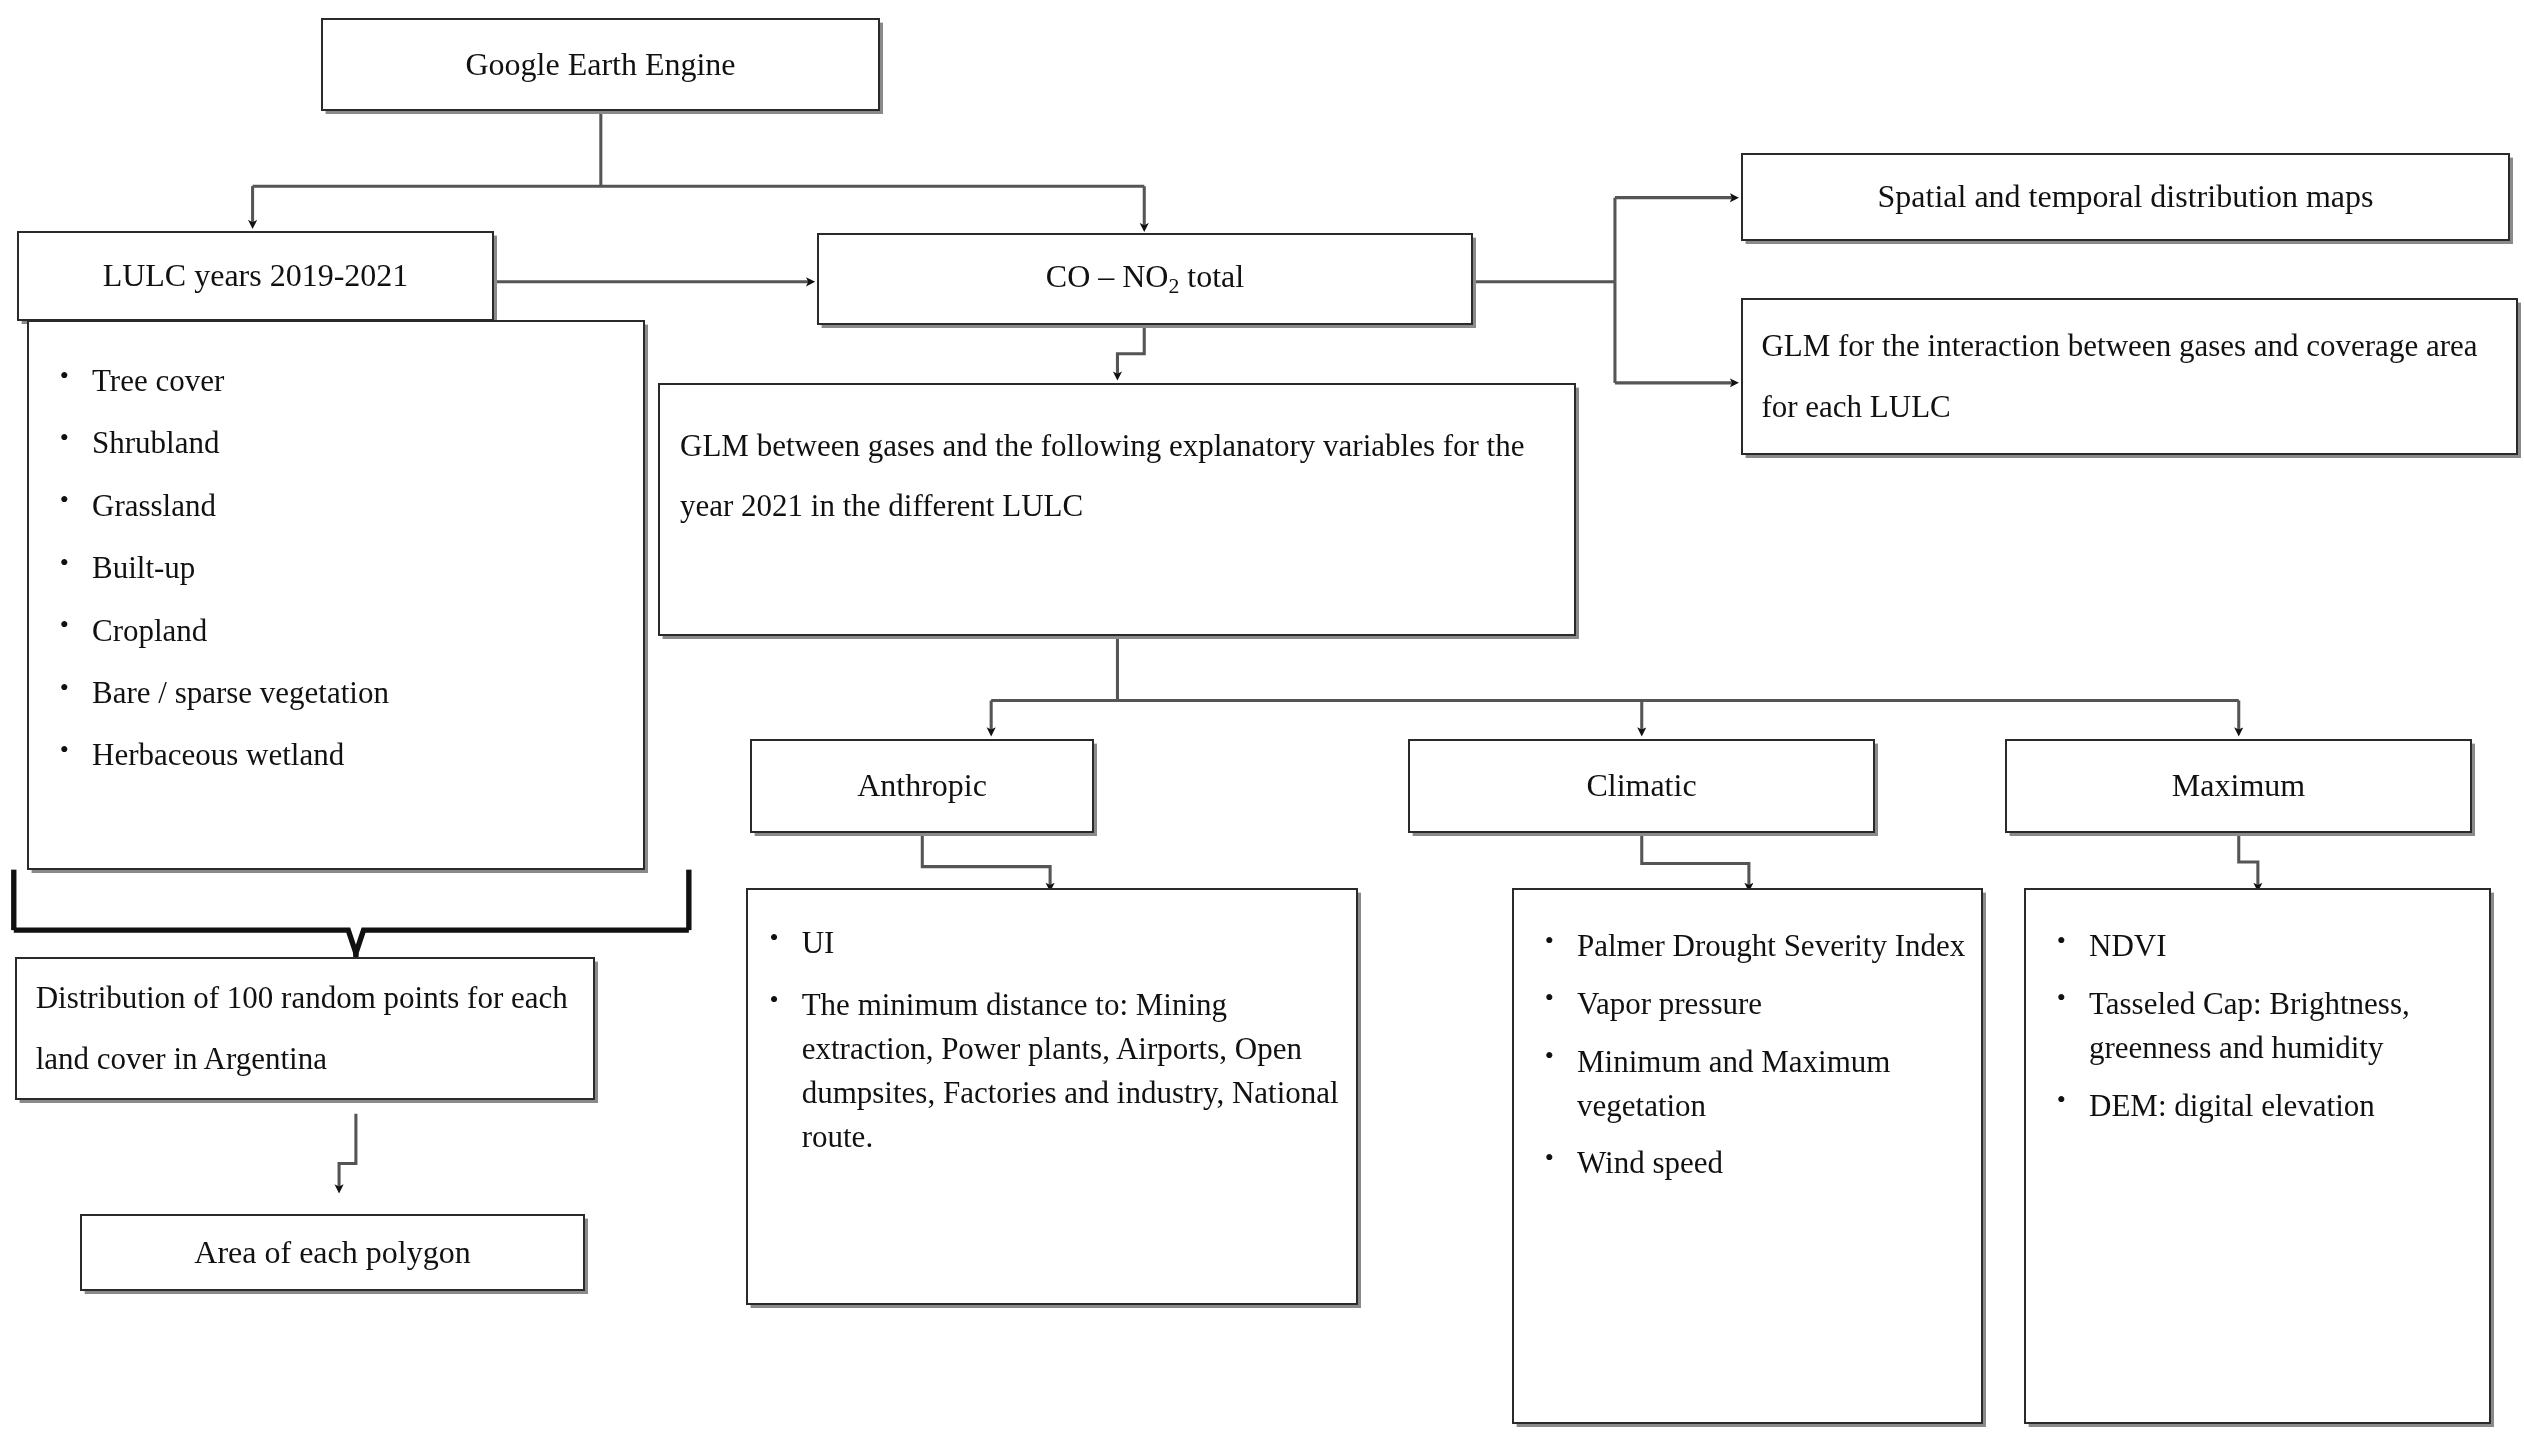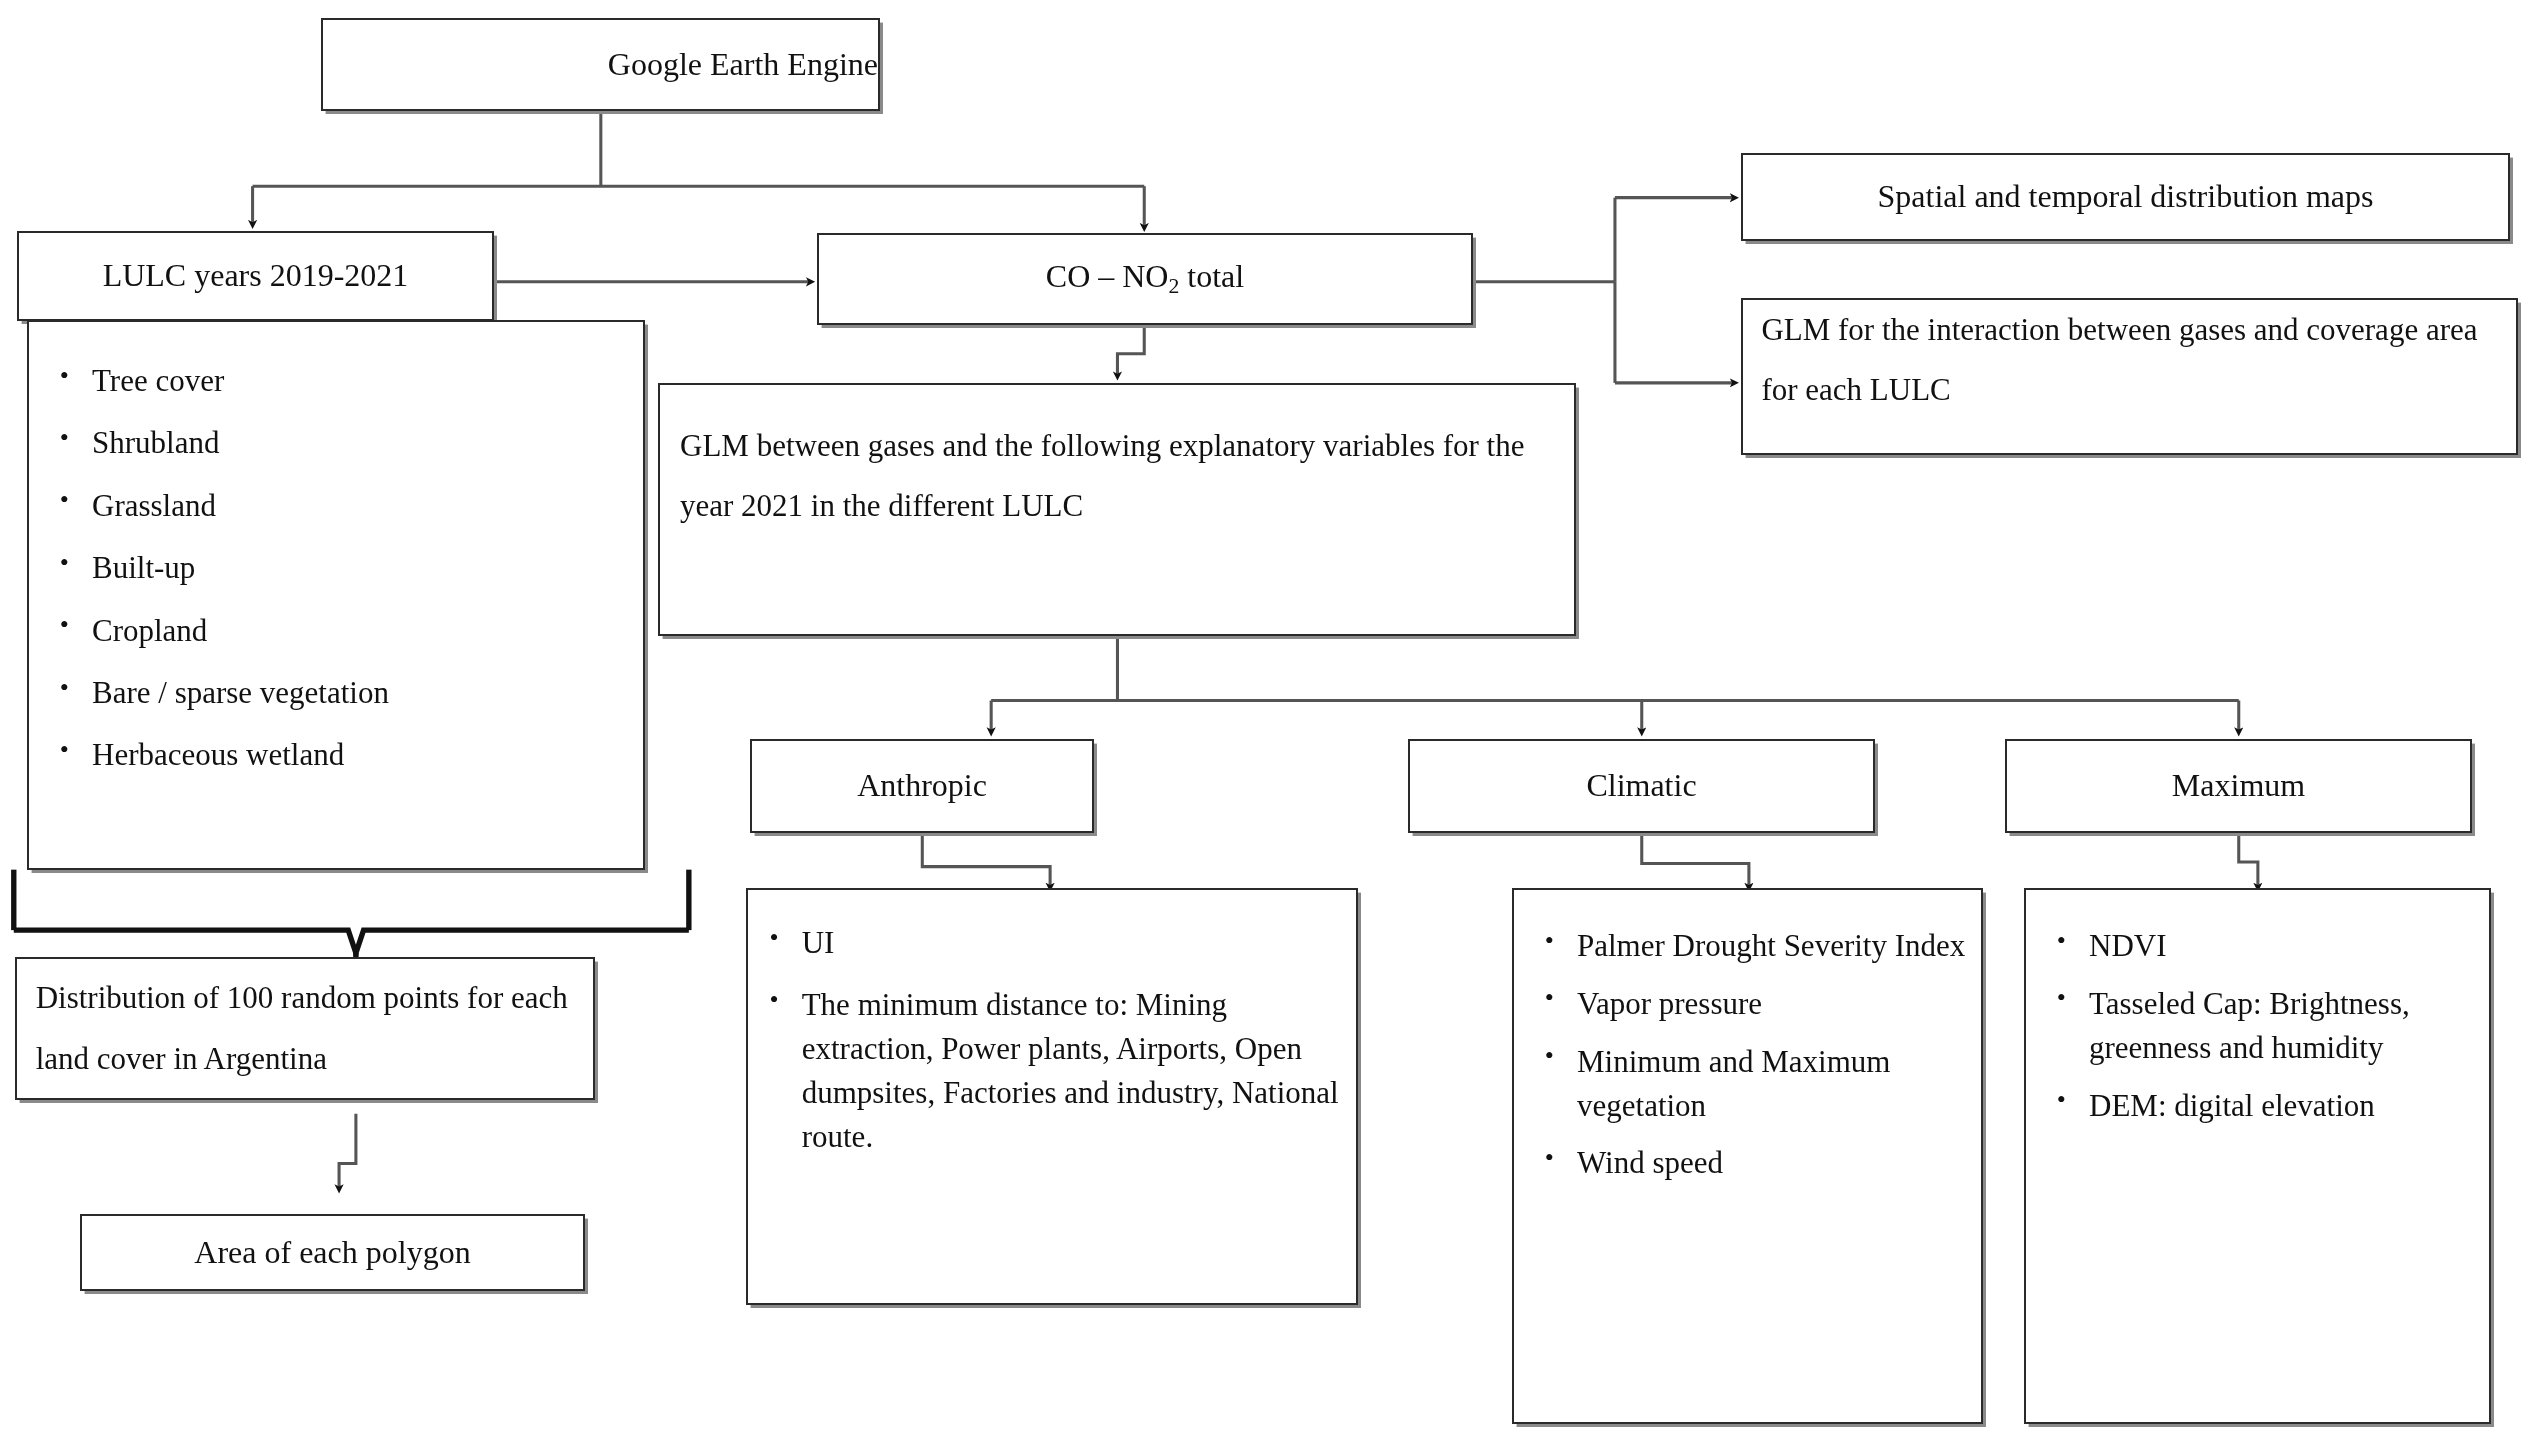--- a/index.html
+++ b/index.html
@@ -97,21 +97,21 @@
       <path d="M900,1136 L900,1215" stroke="#111111" stroke-width="7"></path>
       <path d="M18,1215 L455,1215 L465,1245 L475,1215 L900,1215" stroke="#111111" stroke-width="7"></path>
       <path d="M465,1245 L465,1250" stroke="#111111" stroke-width="7"></path>
       <path d="M465,1245 L465,1252" stroke="#111111" stroke-width="6"></path>
 
       <path d="M465,1455 L465,1520 L443,1520 L443,1552" marker-end="url(#ah)"></path>
 
     </g>
   </svg>
 
-  <div class="box center" style="left:321px;top:18.4px;width:559px;height:93px;text-align:right;">
+  <div class="box center" style="left:321px;top:18.4px;width:559px;height:93px;">
     <span class="txt ttl">Google Earth Engine</span>
   </div>
 
   <div class="box center" style="left:17px;top:231px;width:477px;height:90px;">
     <span class="txt ttl">LULC years 2019-2021</span>
   </div>
 
   <div class="box" style="left:27px;top:320px;width:618px;height:550px;padding:37px 20px 0 20px;">
     <ul class="blist">
       <li>Tree cover</li>
@@ -127,21 +127,21 @@
   <div class="box center" style="left:817px;top:233px;width:656px;height:92px;">
     <span class="txt ttl">
       <span>CO –  NO</span><span class="sub">2</span><span> total</span>
     </span>
   </div>
 
   <div class="box center" style="left:1741px;top:153px;width:769px;height:88px;">
     <span class="txt ttl">Spatial and temporal distribution maps</span>
   </div>
 
-  <div class="box" style="left:1741px;top:298px;width:777px;height:157px;display:flex;align-items:flex-start;padding:0 18.4px;">
+  <div class="box" style="left:1741px;top:298px;width:777px;height:157px;display:flex;align-items:center;padding:0 18.4px;">
     <span class="txt lead">GLM for the  interaction between gases and coverage area for each LULC</span>
   </div>
 
   <div class="box" style="left:658px;top:383px;width:918px;height:253px;display:flex;align-items:flex-start;padding:31px 20px 0 20px;">
     <span class="txt lead">GLM between gases and the following explanatory variables for the year 2021 in the different LULC</span>
   </div>
 
   <div class="box" style="left:15.3px;top:957px;width:580px;height:143px;display:flex;align-items:center;padding:0 18.4px;">
     <span class="txt lead">Distribution of 100 random points for each land cover in Argentina</span>
   </div>

